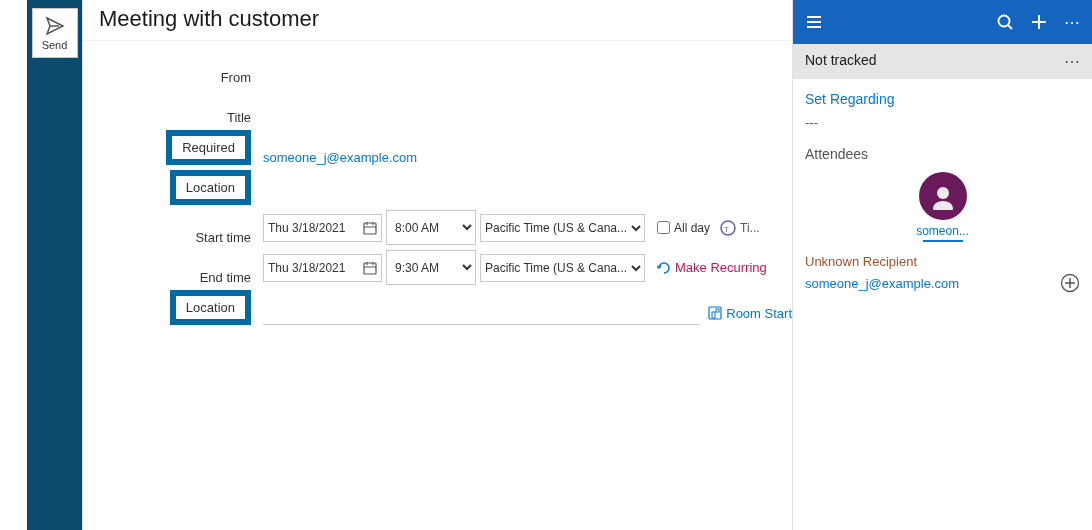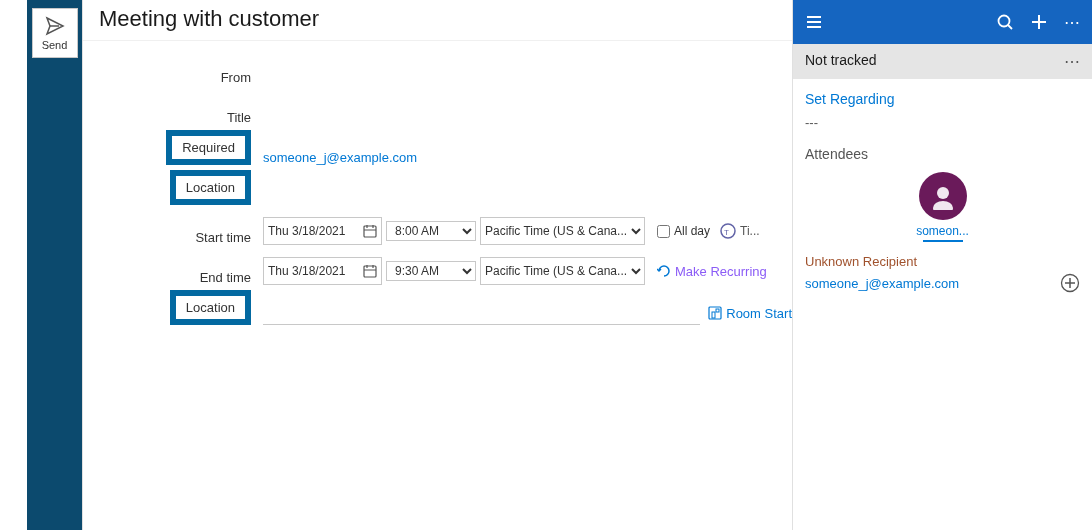--- a/index.html
+++ b/index.html
@@ -123,21 +123,21 @@
       border: none;
       background: transparent;
       cursor: pointer;
       padding: 0 4px;
       display: flex;
       align-items: center;
       color: #555;
     }
     .time-select {
       border: 1px solid #c8c8c8;
-      height: 20px;
+      height: 35px;
       font-size: 12px;
       padding: 0 4px;
       background: #fff;
       color: #333;
       min-width: 90px;
     }
     .tz-select {
       border: 1px solid #c8c8c8;
       height: 28px;
       font-size: 12px;
@@ -160,21 +160,21 @@
       margin-left: 6px;
       font-size: 12px;
       color: #555;
     }
 
     
     .recurring-link {
       display: flex;
       align-items: center;
       gap: 4px;
-      color: #8b5cf6;
+      color: #be185d;
       font-size: 13px;
       cursor: pointer;
       text-decoration: none;
       margin-left: 8px;
     }
 
     
     .location-wrap {
       display: flex;
       align-items: center;

